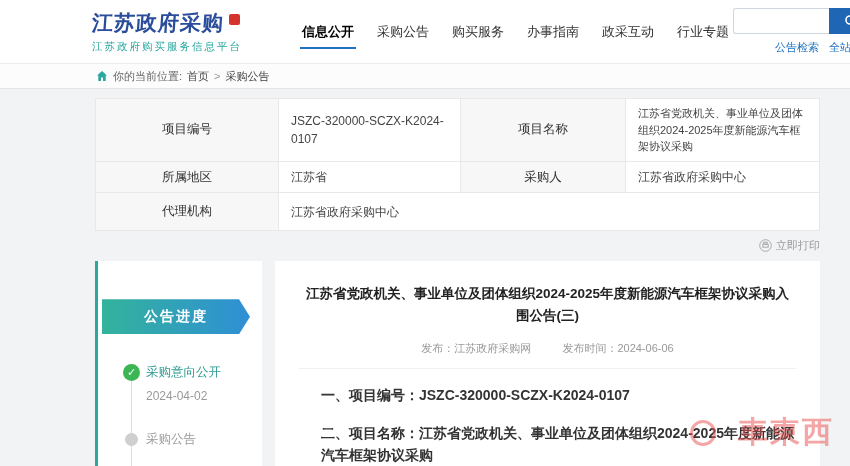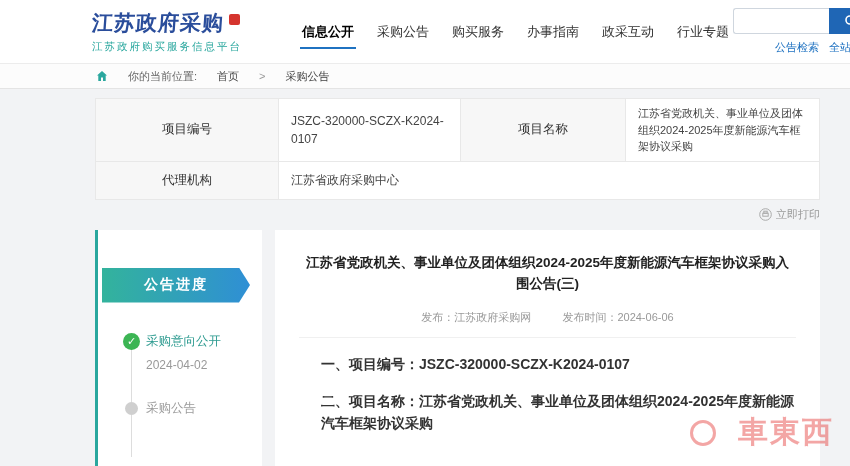--- a/index.html
+++ b/index.html
@@ -54,21 +54,21 @@
     width: 44px; height: 26px; background: #1f66b5; border: none;
     border-radius: 0 3px 3px 0; cursor: pointer;
     display: flex; align-items: center; justify-content: center;
   }
   .search-links { margin-top: 6px; display: flex; gap: 10px; }
   .search-links a { font-size: 11px; color: #1f72c1; text-decoration: none; cursor: pointer; }
 
   
   .breadcrumb-bar {
     height: 25px; background: #fcfcfc; border-bottom: 1px solid #e4e4e4;
-    display: flex; align-items: center; gap: 20px;
+    display: flex; align-items: center; gap: 5px;
     padding-left: 96px; font-size: 11px; color: #666;
   }
   .home-icon { display: inline-flex; margin-top: -1px; }
   .crumb-link { color: #444; text-decoration: none; cursor: pointer; }
   .crumb-sep { color: #999; }
   .crumb-current { color: #444; }
 
   
   .container { margin: 9px 30px 0 95px; }
 
@@ -213,20 +213,26 @@
         <col style="width:165px">
         <col>
       </colgroup>
     <tbody>
         <tr class="r1">
       <td class="lbl">项目编号</td>
       <td>JSZC-320000-SCZX-K2024-0107</td>
       <td class="lbl">项目名称</td>
       <td style="font-size:11px;">江苏省党政机关、事业单位及团体组织2024-2025年度新能源汽车框架协议采购</td>
     </tr>
+    <tr class="r2">
+      <td class="lbl">所属地区</td>
+      <td>江苏省</td>
+      <td class="lbl">采购人</td>
+      <td>江苏省政府采购中心</td>
+    </tr>
     <tr class="r3">
       <td class="lbl">代理机构</td>
       <td colspan="3">江苏省政府采购中心</td>
     </tr>
   </tbody>
     </table>
 
   <div class="print-row">
     <button class="print-button">
       <span style="display:inline-flex;">

